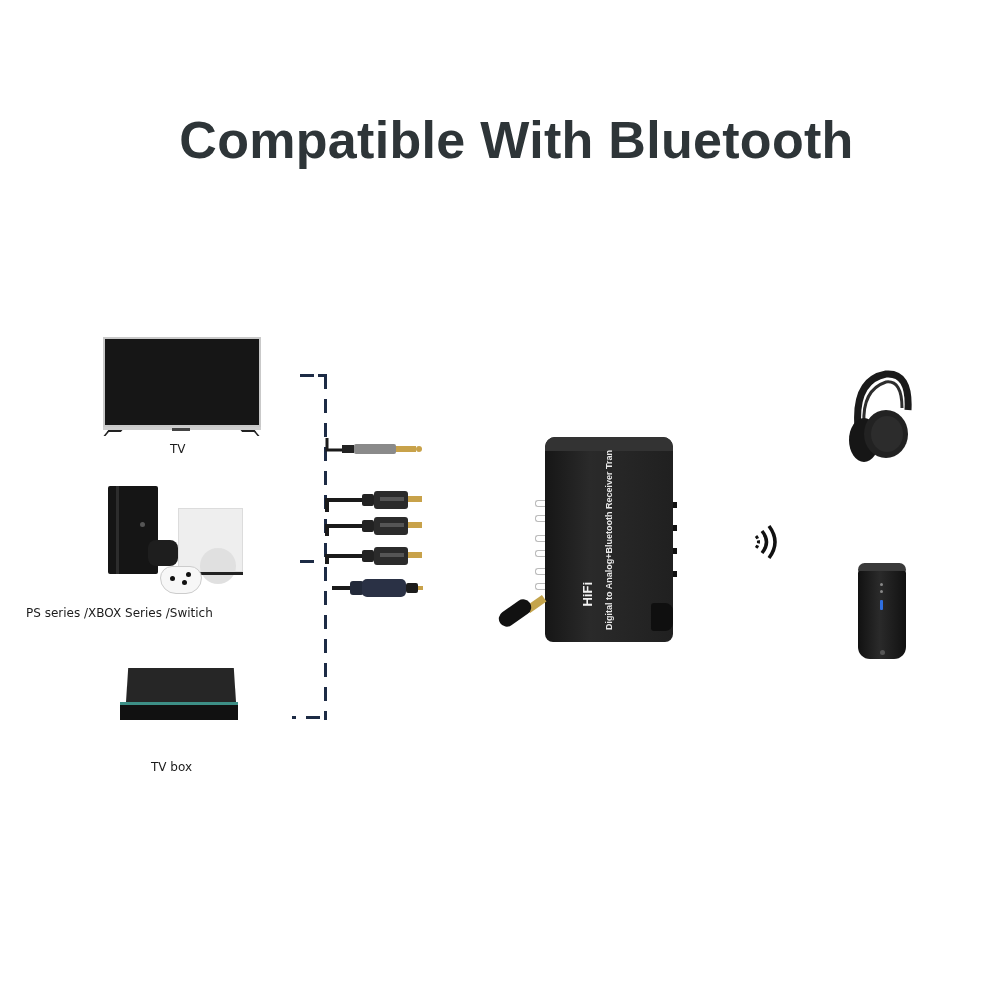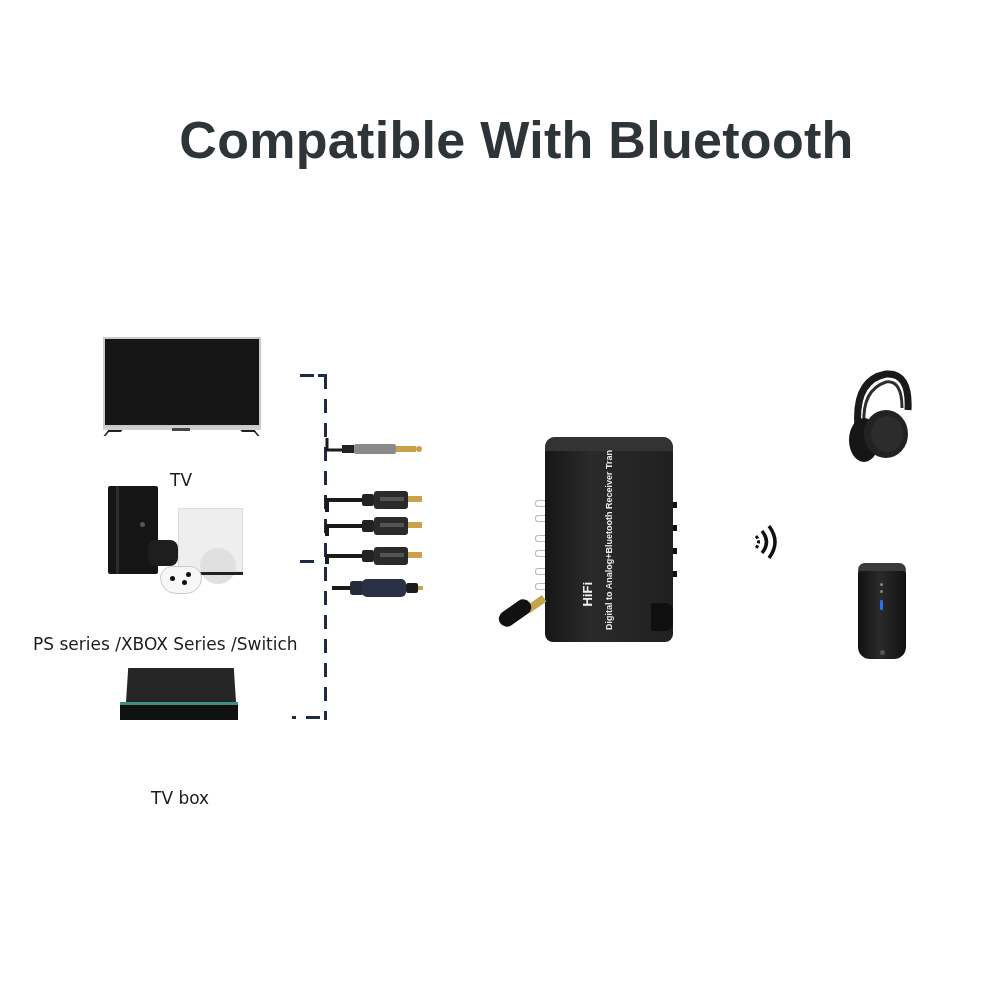--- a/index.html
+++ b/index.html
@@ -14,21 +14,21 @@
 
     .abs { position: absolute; }
 
     
     .tv-screen { left: 103px; top: 337px; width: 158px; height: 90px; background: #161616; border: 2px solid #c9c9c9; }
     .tv-bar { left: 103px; top: 427px; width: 158px; height: 3px; background: #cfcfcf; }
     .tv-center { left: 172px; top: 428px; width: 18px; height: 3px; background: #444; }
     .tv-foot-l { left: 106px; top: 430px; width: 14px; height: 6px; border-top: 2px solid #222; border-left: 2px solid #222; transform: skewX(-40deg); }
     .tv-foot-r { left: 243px; top: 430px; width: 14px; height: 6px; border-top: 2px solid #222; border-right: 2px solid #222; transform: skewX(40deg); }
 
-    .label { position: absolute; font-family: "DejaVu Sans", sans-serif; color: #1b1b1b; font-size: 17px; white-space: nowrap; margin-top: 28px; }
+    .label { position: absolute; font-family: "DejaVu Sans", sans-serif; color: #1b1b1b; font-size: 12px; white-space: nowrap; }
 
     
     .ps4 { left: 108px; top: 486px; width: 50px; height: 88px; background: #151515; border-radius: 2px; }
     .ps4-stripe { left: 116px; top: 486px; width: 3px; height: 88px; background: #2d2d2d; }
     .ps4-logo { left: 140px; top: 522px; width: 5px; height: 5px; background: #555; border-radius: 50%; }
     .xbox { left: 178px; top: 508px; width: 65px; height: 64px; background: #eeeeee; border: 1px solid #dcdcdc; }
     .xbox-circle { left: 200px; top: 548px; width: 36px; height: 36px; background: #e0e0e0; border-radius: 50%; }
     .xbox-base { left: 178px; top: 572px; width: 65px; height: 3px; background: #222; }
     .ps-pad { left: 148px; top: 540px; width: 30px; height: 26px; background: #1e1e1e; border-radius: 8px; }
     .xb-pad { left: 160px; top: 566px; width: 42px; height: 28px; background: #f7f7f7; border: 1px solid #ccc; border-radius: 12px 12px 16px 16px; }
@@ -98,21 +98,21 @@
   <div class="abs ps4-stripe"></div>
   <div class="abs ps4-logo"></div>
   <div class="abs xbox"></div>
   <div class="abs xbox-circle"></div>
   <div class="abs xbox-base"></div>
   <div class="abs ps-pad"></div>
   <div class="abs xb-pad"></div>
   <div class="abs xb-pad-d1"></div>
   <div class="abs xb-pad-d2"></div>
   <div class="abs xb-pad-d3"></div>
-  <div class="label" style="left:33px; top:606px;">PS series /XBOX Series /Switich</div>
+  <div class="label" style="left:26px; top:606px;">PS series /XBOX Series /Switich</div>
 </div>
 
 <div>
   <div class="abs tvbox-top"></div>
   <div class="abs tvbox-strip"></div>
   <div class="abs tvbox-front"></div>
   <div class="label" style="left:151px; top:760px;">TV box</div>
 </div>
 
 <div class="abs bracket-v"></div>

